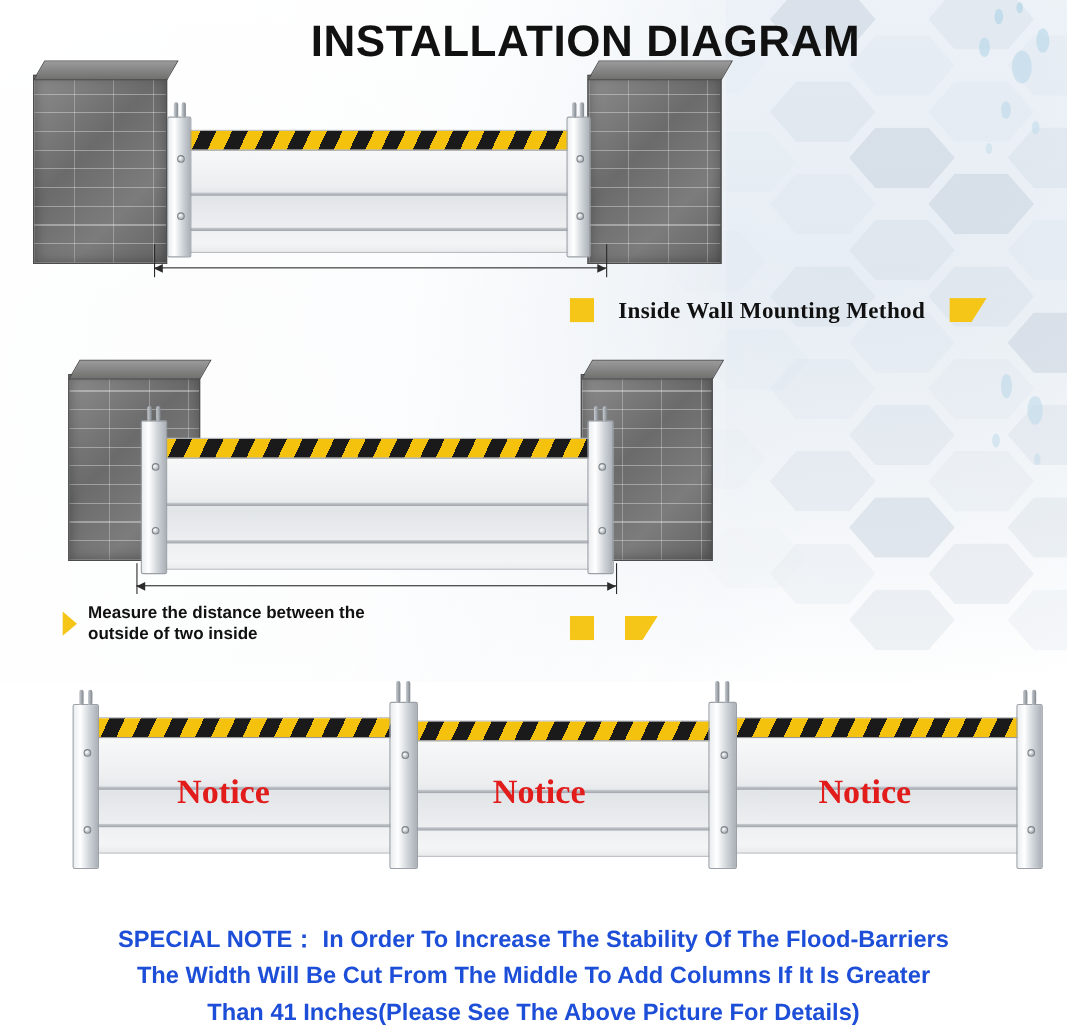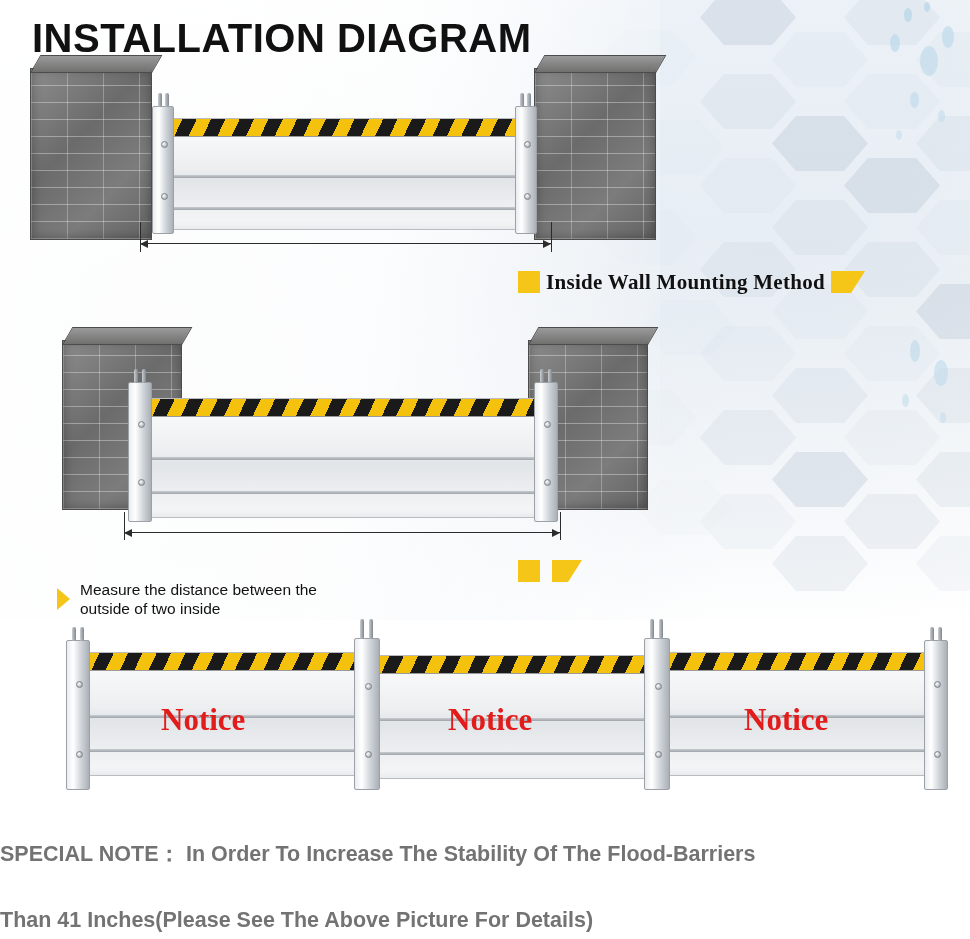--- a/index.html
+++ b/index.html
@@ -30,24 +30,23 @@
   .hex.light{background:rgba(214,224,234,.22);}
   .hex.dark{background:rgba(176,190,205,.30);}
 
   .white-wash{
     position:absolute;left:0;top:0;width:660px;height:620px;
     background:linear-gradient(100deg,rgba(255,255,255,.93) 0%,rgba(255,255,255,.85) 55%,rgba(255,255,255,0) 100%);
   }
 
   
   .title{
-    position:absolute;left:0;top:16px;width:782px;text-align:left;
+    position:absolute;left:0;top:16px;width:782px;text-align:right;
     font-size:40px;font-weight:bold;letter-spacing:.5px;color:#111;
     font-family:"Liberation Sans", sans-serif;
-    margin-left:32px;
   }
 
   
   .brick{
     position:absolute;
     background:#6f6f70;
     background-image:
       repeating-linear-gradient(0deg, rgba(255,255,255,.35) 0 1px, rgba(0,0,0,0) 1px 17px),
       repeating-linear-gradient(90deg, rgba(255,255,255,.28) 0 1px, rgba(0,0,0,0) 1px 36px),
       linear-gradient(135deg,#8d8d8e 0%,#6b6b6c 40%,#7c7c7d 70%,#636364 100%);
@@ -106,21 +105,21 @@
 
   
   .callout{position:absolute;display:flex;align-items:center;gap:10px;}
   .chev{
     width:0;height:0;border-top:11px solid transparent;border-bottom:11px solid transparent;
     border-left:13px solid #f5c518;flex:0 0 auto;
   }
   .callout .txt{font-size:15.5px;line-height:19px;color:#111;}
 
   
-  .banner{position:absolute;display:flex;align-items:center;height:30px;}
+  .banner{position:absolute;display:flex;align-items:center;height:30px;gap:16px;}
   .banner .bar-left{
     width:22px;height:22px;background:#f5c518;
     clip-path:polygon(0 0,100% 0,100% 100%,0 100%);
     margin-right:6px;
   }
   .banner .label{
     font-size:21px;font-weight:bold;color:#111;white-space:nowrap;
     font-family:"Liberation Serif", serif;
     letter-spacing:.3px;
   }
@@ -130,21 +129,21 @@
   }
 
   
   .notice{
     position:absolute;color:#e21b1b;font-weight:bold;font-size:31px;
     font-family:"Liberation Serif", serif;
   }
 
   
   .special{
-    position:absolute;left:0;width:970px;text-align:left;color:#737373;
+    position:absolute;left:0;width:970px;text-align:center;color:#1d4ed8;
     font-weight:bold;font-size:21.5px;line-height:33px;
     font-family:"Liberation Sans", sans-serif;
   }
 
   
   .splash{position:absolute;pointer-events:none;}
   .drop{position:absolute;background:#bcd9ea;border-radius:50% 50% 50% 50%;opacity:.85;}
 </style>
 </head>
 <body>
@@ -270,21 +269,21 @@
     <div class="bolt" style="top:38px;"></div>
     <div class="bolt" style="top:96px;"></div>
     <div class="stud" style="left:5px;"></div>
     <div class="stud" style="left:13px;"></div>
   </div>
 
   <div class="tick" style="left:124px;top:512px;height:28px;"></div>
   <div class="tick" style="left:560px;top:512px;height:28px;"></div>
   <div class="dimline" style="left:124px;top:532px;width:436px;"></div>
 
-  <div class="callout" style="left:57px;top:580px;">
+  <div class="callout" style="left:57px;top:548px;font-weight:bold;">
     <div class="chev"></div>
     <div class="txt">
       <div>Measure the distance between the</div>
       <div>outside of two inside</div>
     </div>
   </div>
 
   <div class="banner" style="left:518px;top:556px;">
     <div class="bar-left"></div>
     <div class="bar-right" style="width:30px;"></div>
@@ -334,15 +333,16 @@
       <div class="stud" style="left:5px;"></div>
       <div class="stud" style="left:13px;"></div>
     </div>
 
     <div class="notice" style="left:105px;top:72px;">Notice</div>
     <div class="notice" style="left:392px;top:72px;">Notice</div>
     <div class="notice" style="left:688px;top:72px;">Notice</div>
   </div>
 
   <div class="special" style="top:838px;">SPECIAL NOTE：  In Order To Increase The Stability Of The Flood-Barriers</div>
+  <div class="special" style="top:871px;">The Width Will Be Cut From The Middle To Add Columns If It Is Greater</div>
   <div class="special" style="top:904px;">Than 41 Inches(Please See The Above Picture For Details)</div>
 
 </div>
 
 </body></html>

